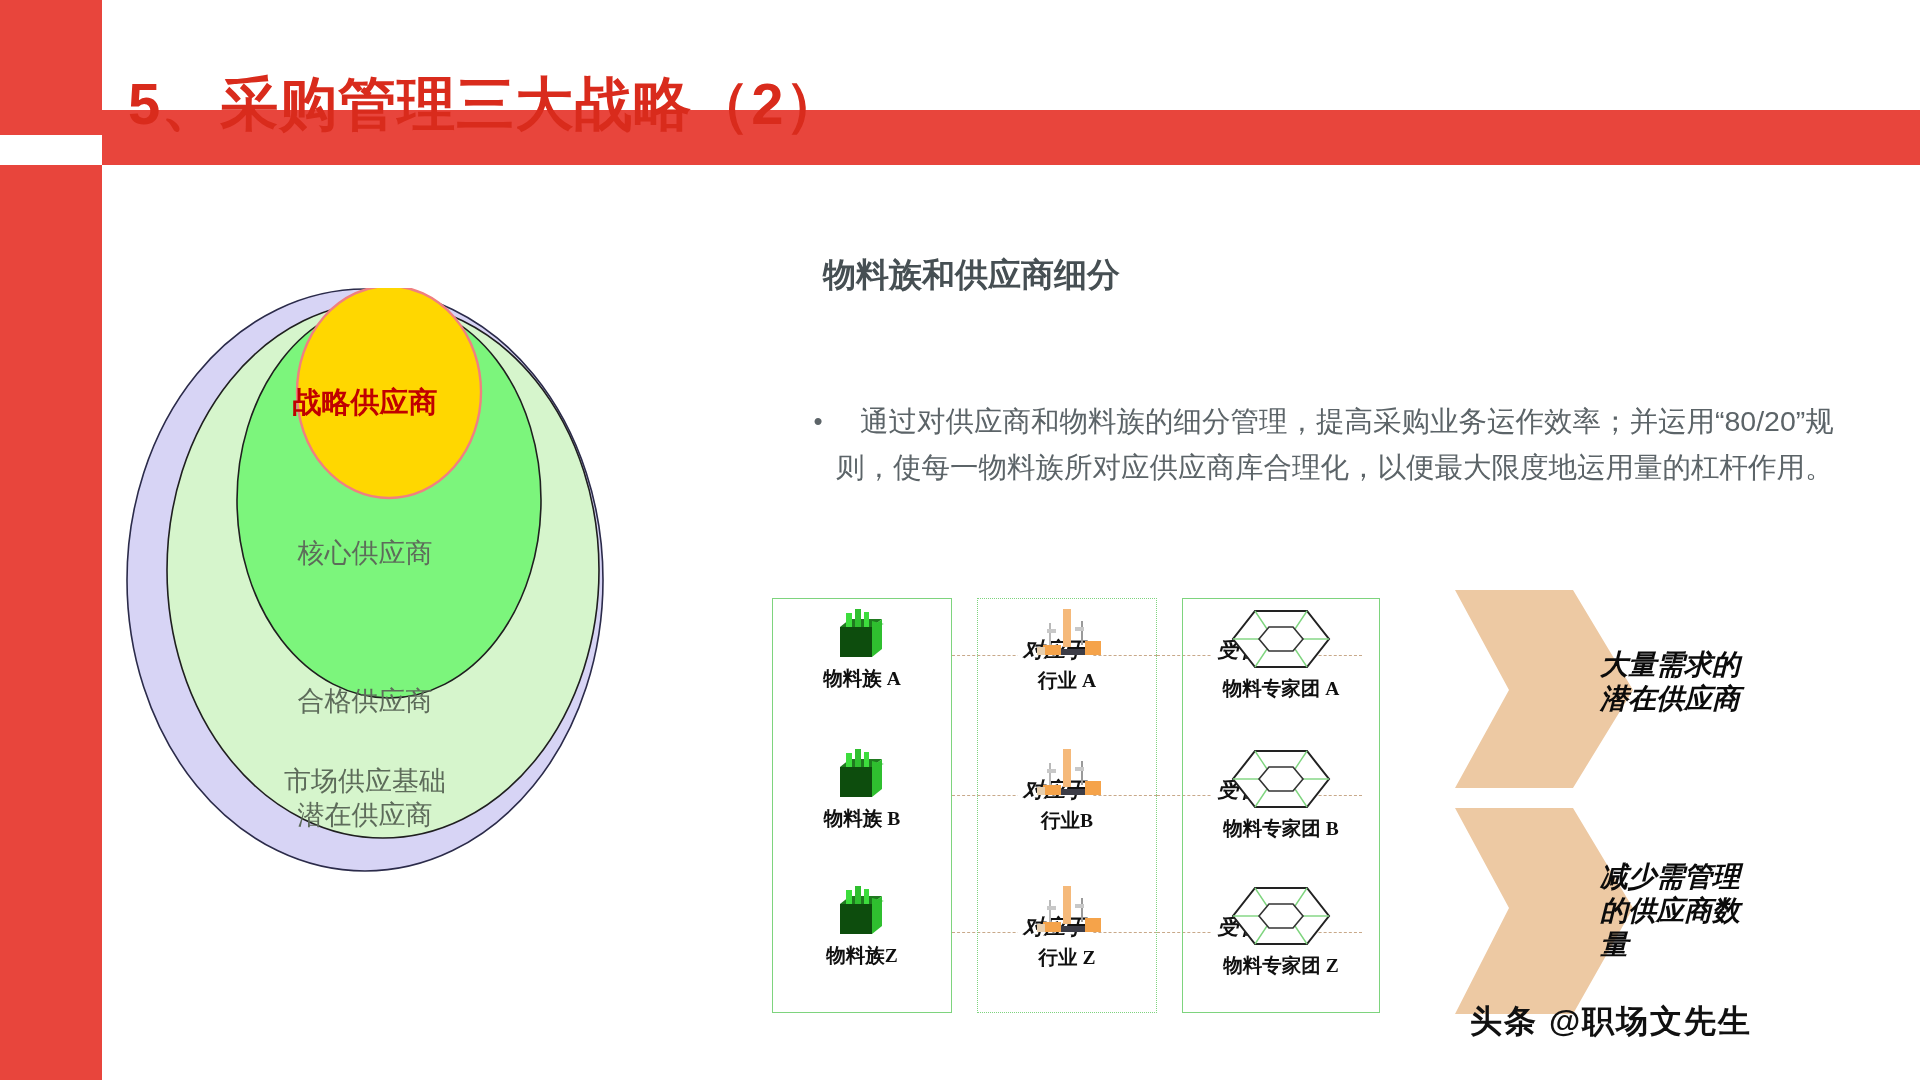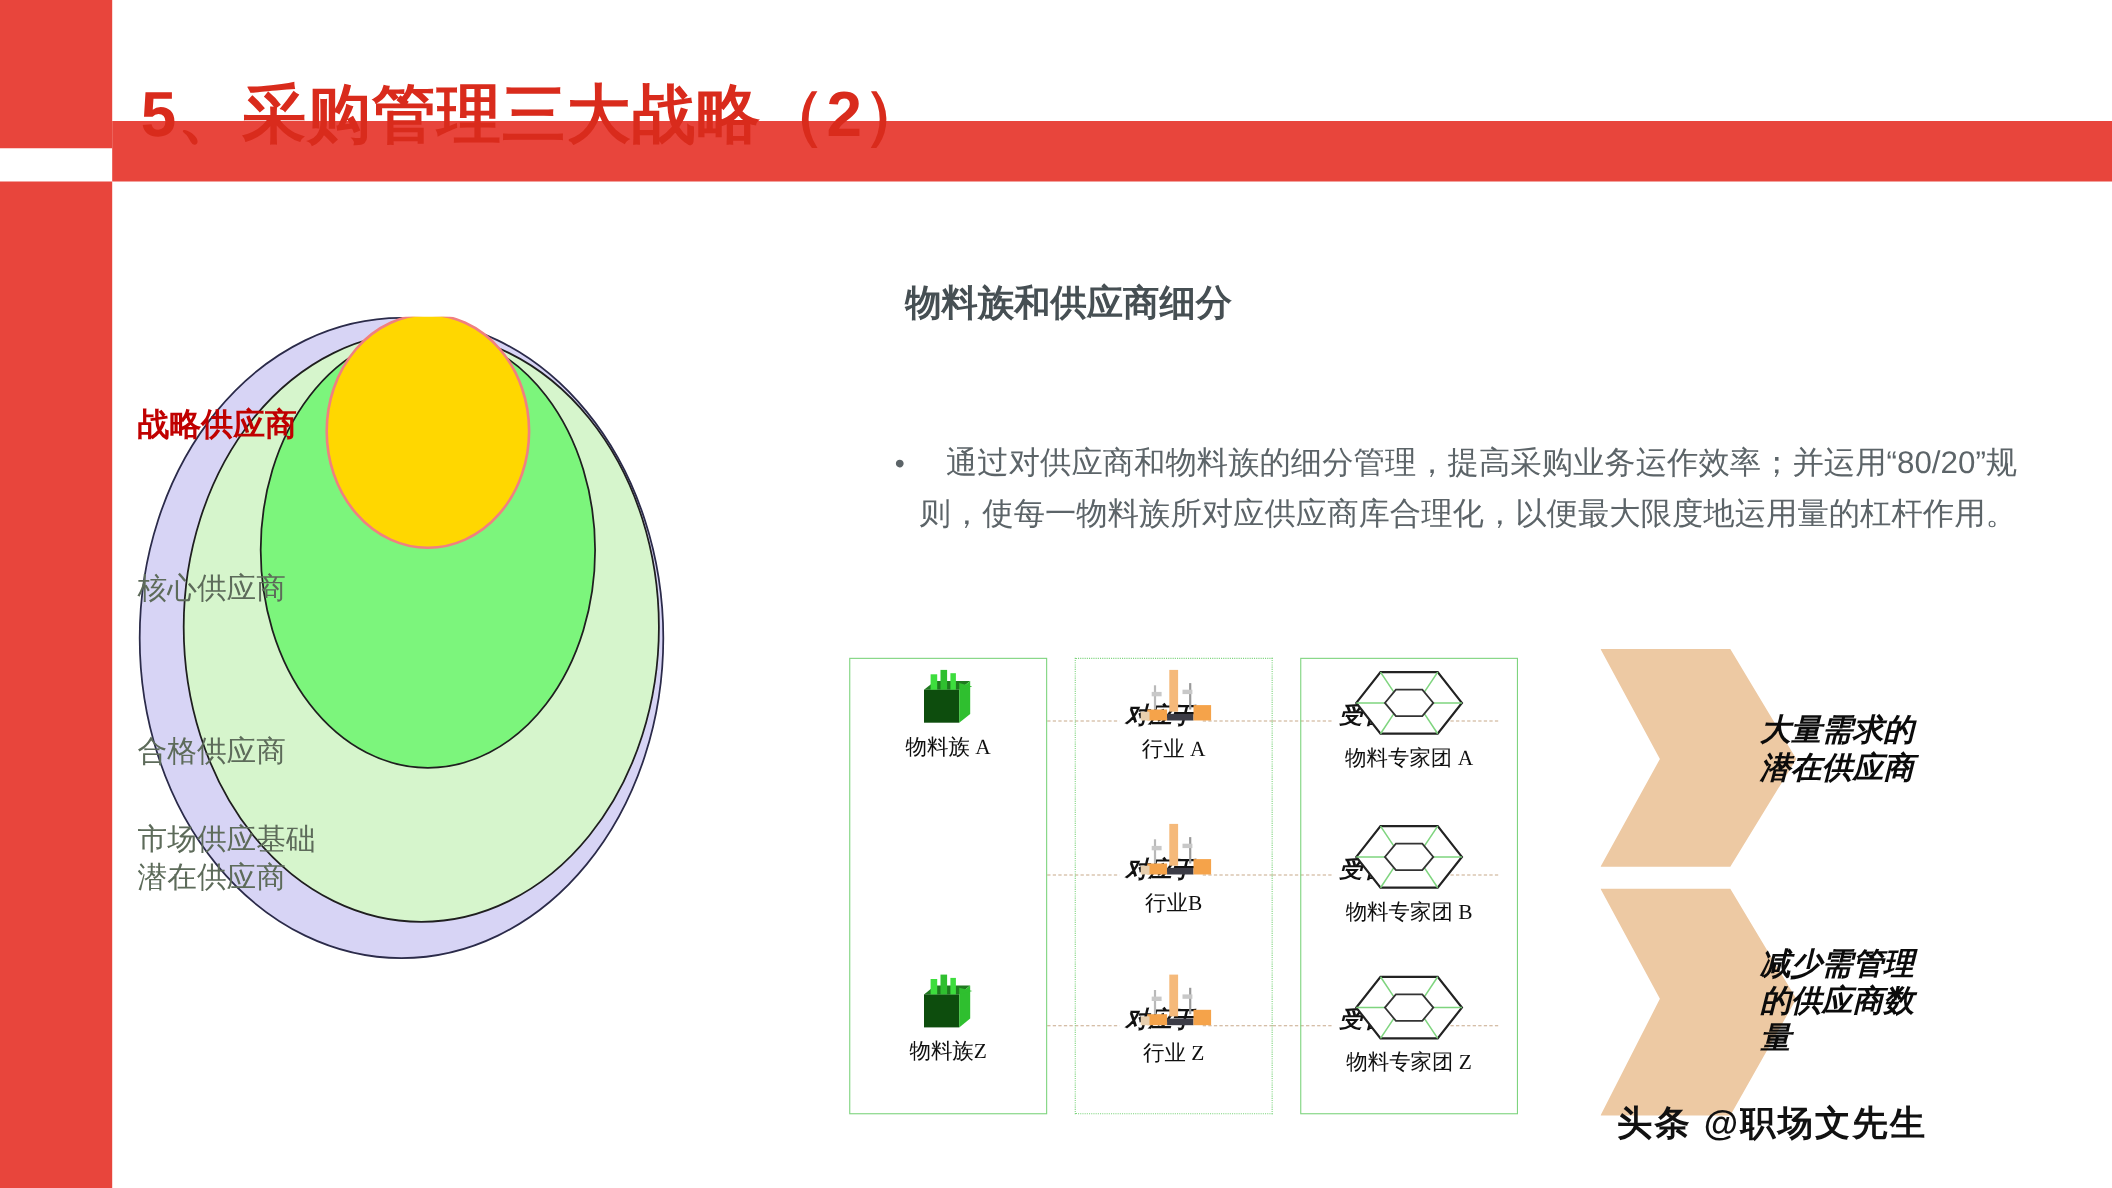--- a/index.html
+++ b/index.html
@@ -24,23 +24,24 @@
     font-size:58px;font-weight:bold;color:#d92b1c;
     letter-spacing:1px;white-space:nowrap;
     font-family:"Liberation Sans","DejaVu Sans",sans-serif;
     margin-top:44px;
   }
 
   
   .venn{position:absolute;left:125px;top:288px;width:480px;height:585px;}
   .venn svg{position:absolute;left:0;top:0;}
   .venn-label{
-    position:absolute;color:#5d6b5a;
+    position:absolute;text-align:center;color:#5d6b5a;
     font-size:27px;line-height:1.22;white-space:nowrap;
-    font-family:Liberation Mono, monospace;
+    font-family:Liberation Serif, serif;
+    margin-top:15px;
   }
   .lbl-strategic{left:0;right:0;top:82px;color:#c00000;font-weight:bold;font-size:29px;}
   .lbl-core{left:0;right:0;top:234px;}
   .lbl-qualified{left:0;right:0;top:382px;}
   .lbl-market{left:0;right:0;top:462px;line-height:1.25;}
 
   
   .sub-head{
     position:absolute;left:823px;top:253px;
     font-size:33px;font-weight:bold;color:#464f53;
@@ -60,21 +61,21 @@
   .col{position:absolute;top:0;height:415px;box-sizing:border-box;}
   .col1{left:0;width:180px;border:1.5px solid #7ed47e;}
   .col2{left:205px;width:180px;border:1.5px dotted #7ed47e;}
   .col3{left:410px;width:198px;border:1.5px solid #7ed47e;}
 
   .cell{position:absolute;left:0;width:100%;height:122px;}
   .r0{top:8px;} .r1{top:148px;} .r2{top:285px;}
 
   .icon-box{display:block;margin:0 auto;}
   .cell-label{
-    text-align:center;font-size:19.5px;font-weight:normal;color:#101010;
+    text-align:center;font-size:19.5px;font-weight:bold;color:#101010;
     margin-top:4px;white-space:nowrap;
     font-family:"Liberation Serif","DejaVu Serif",serif;
   }
 
   
   .conn{position:absolute;height:40px;}
   .conn .dash{position:absolute;top:19px;left:0;width:100%;border-top:1.5px dashed #c8a98a;}
   .conn .ctext{
     position:absolute;top:0;left:50%;transform:translateX(-50%);
     background:#ffffff;padding:0 6px;
@@ -171,20 +172,32 @@
           <polygon points="8,20 40,20 50,12 18,12" fill="#1f7a1f"></polygon>
           <rect x="8" y="20" width="32" height="30" fill="#0d4d0d"></rect>
           <polygon points="40,20 50,12 50,42 40,50" fill="#2fbf2f"></polygon>
           <rect x="14" y="6" width="6" height="14" fill="#3ddd3d"></rect>
           <rect x="23" y="2" width="6" height="18" fill="#2fbf2f"></rect>
           <rect x="32" y="5" width="5" height="15" fill="#3ddd3d"></rect>
           <polygon points="40,14 52,17 40,20" fill="#2fbf2f"></polygon>
         </svg>
         <div class="cell-label">物料族 A</div>
       </div>
+      <div class="cell r1">
+        <svg class="icon-box" width="60" height="54" viewBox="0 0 60 54" xmlns="http://www.w3.org/2000/svg">
+          <polygon points="8,20 40,20 50,12 18,12" fill="#1f7a1f"></polygon>
+          <rect x="8" y="20" width="32" height="30" fill="#0d4d0d"></rect>
+          <polygon points="40,20 50,12 50,42 40,50" fill="#2fbf2f"></polygon>
+          <rect x="14" y="6" width="6" height="14" fill="#3ddd3d"></rect>
+          <rect x="23" y="2" width="6" height="18" fill="#2fbf2f"></rect>
+          <rect x="32" y="5" width="5" height="15" fill="#3ddd3d"></rect>
+          <polygon points="40,14 52,17 40,20" fill="#2fbf2f"></polygon>
+        </svg>
+        <div class="cell-label">物料族 B</div>
+      </div>
       <div class="cell r2">
         <svg class="icon-box" width="60" height="54" viewBox="0 0 60 54" xmlns="http://www.w3.org/2000/svg">
           <polygon points="8,20 40,20 50,12 18,12" fill="#1f7a1f"></polygon>
           <rect x="8" y="20" width="32" height="30" fill="#0d4d0d"></rect>
           <polygon points="40,20 50,12 50,42 40,50" fill="#2fbf2f"></polygon>
           <rect x="14" y="6" width="6" height="14" fill="#3ddd3d"></rect>
           <rect x="23" y="2" width="6" height="18" fill="#2fbf2f"></rect>
           <rect x="32" y="5" width="5" height="15" fill="#3ddd3d"></rect>
           <polygon points="40,14 52,17 40,20" fill="#2fbf2f"></polygon>
         </svg>

